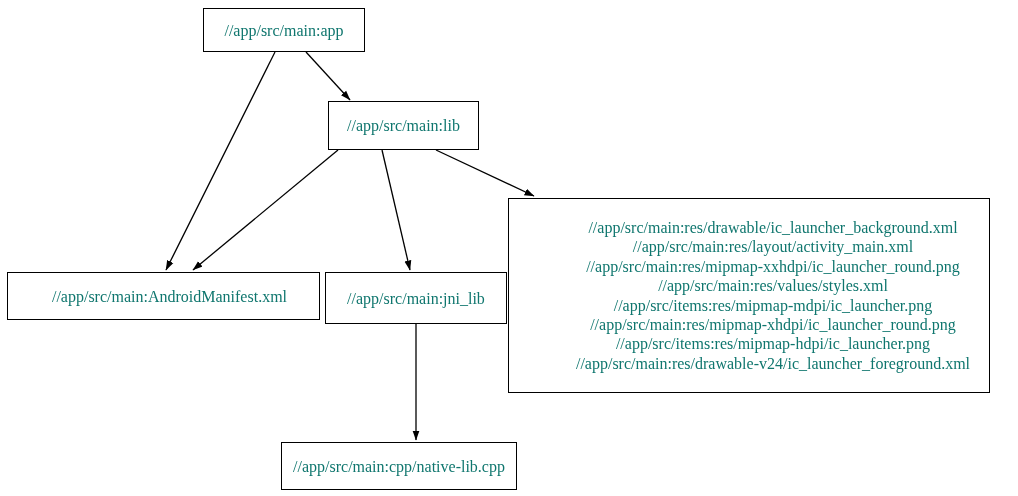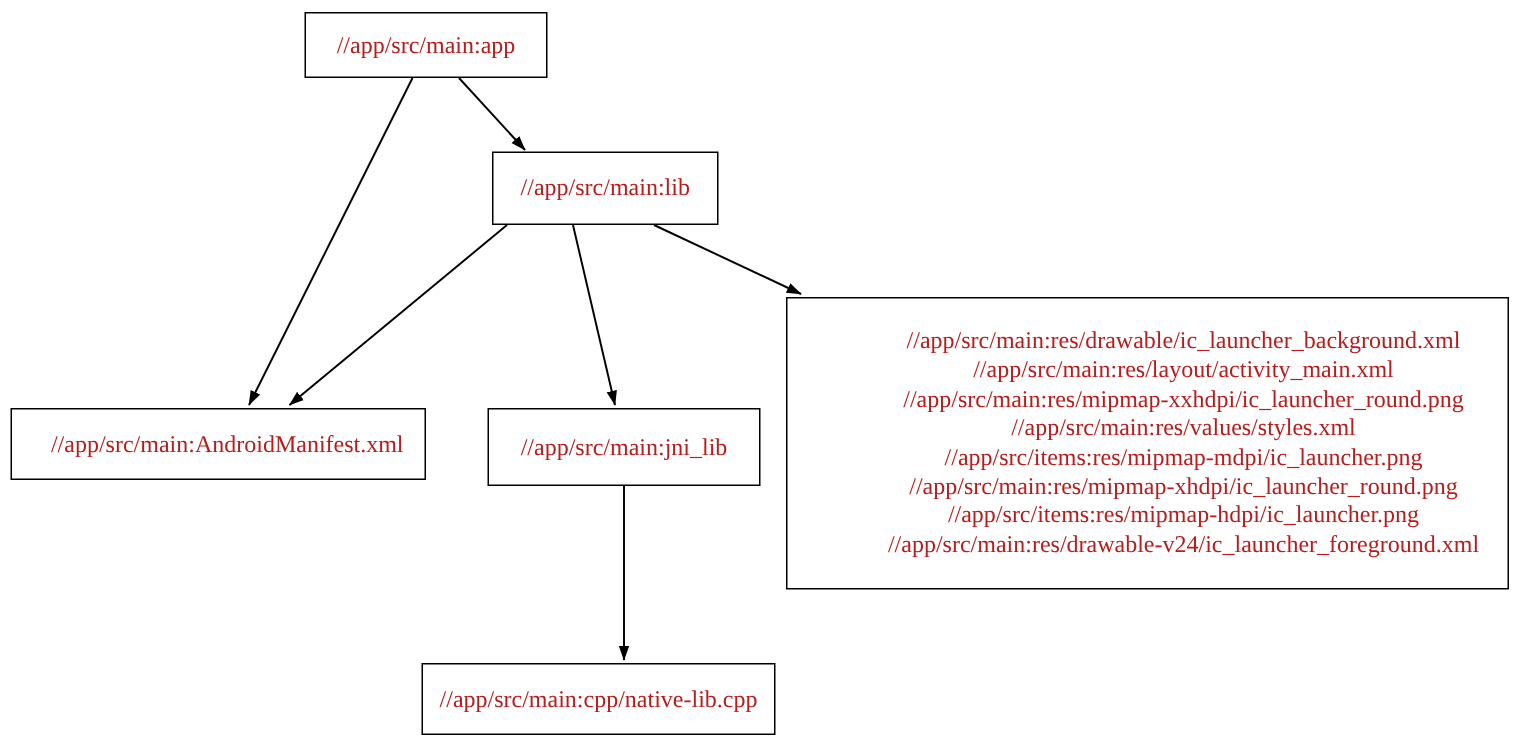--- a/index.html
+++ b/index.html
@@ -6,21 +6,21 @@
     margin: 0;
     padding: 0;
     background: #ffffff;
   }
   .canvas {
     position: relative;
     width: 1018px;
     height: 496px;
     background: #ffffff;
     font-family: "Liberation Serif", "DejaVu Serif", serif;
-    color: #b91c1c;
+    color: #0f766e;
     overflow: hidden;
   }
   .edges {
     position: absolute;
     left: 0;
     top: 0;
     width: 1018px;
     height: 496px;
   }
   .edges line {
@@ -43,23 +43,23 @@
   .node.multi {
     flex-direction: column;
     justify-content: center;
   }
   .node.multi .res-line {
     line-height: 19.4px;
   }
   
   #node-app      { left: 203px; top: 8px;   width: 162px; height: 44px; }
   #node-lib      { left: 303px; top: 101px; width: 151px; height: 49px; margin-left: 25px; }
-  #node-manifest { left: 7px;   top: 272px; width: 277px; height: 48px; padding-left: 12px; }
+  #node-manifest { left: 7px;   top: 272px; width: 313px; height: 48px; padding-left: 12px; }
   #node-jni-lib  { left: 325px; top: 272px; width: 182px; height: 52px; }
-  #node-res      { left: 524px; top: 198px; width: 482px; height: 195px; padding-left: 48px; }
+  #node-res      { left: 508px; top: 198px; width: 482px; height: 195px; padding-left: 48px; }
   #node-cpp      { left: 281px; top: 442px; width: 236px; height: 48px; }
 </style>
 </head>
 <body>
 
 <div class="canvas">
 
   <svg class="edges" viewBox="0 0 1018 496" xmlns="http://www.w3.org/2000/svg">
     <defs>
       <marker id="arrowhead" markerWidth="11" markerHeight="9" refX="9.5" refY="4" orient="auto" markerUnits="userSpaceOnUse">

